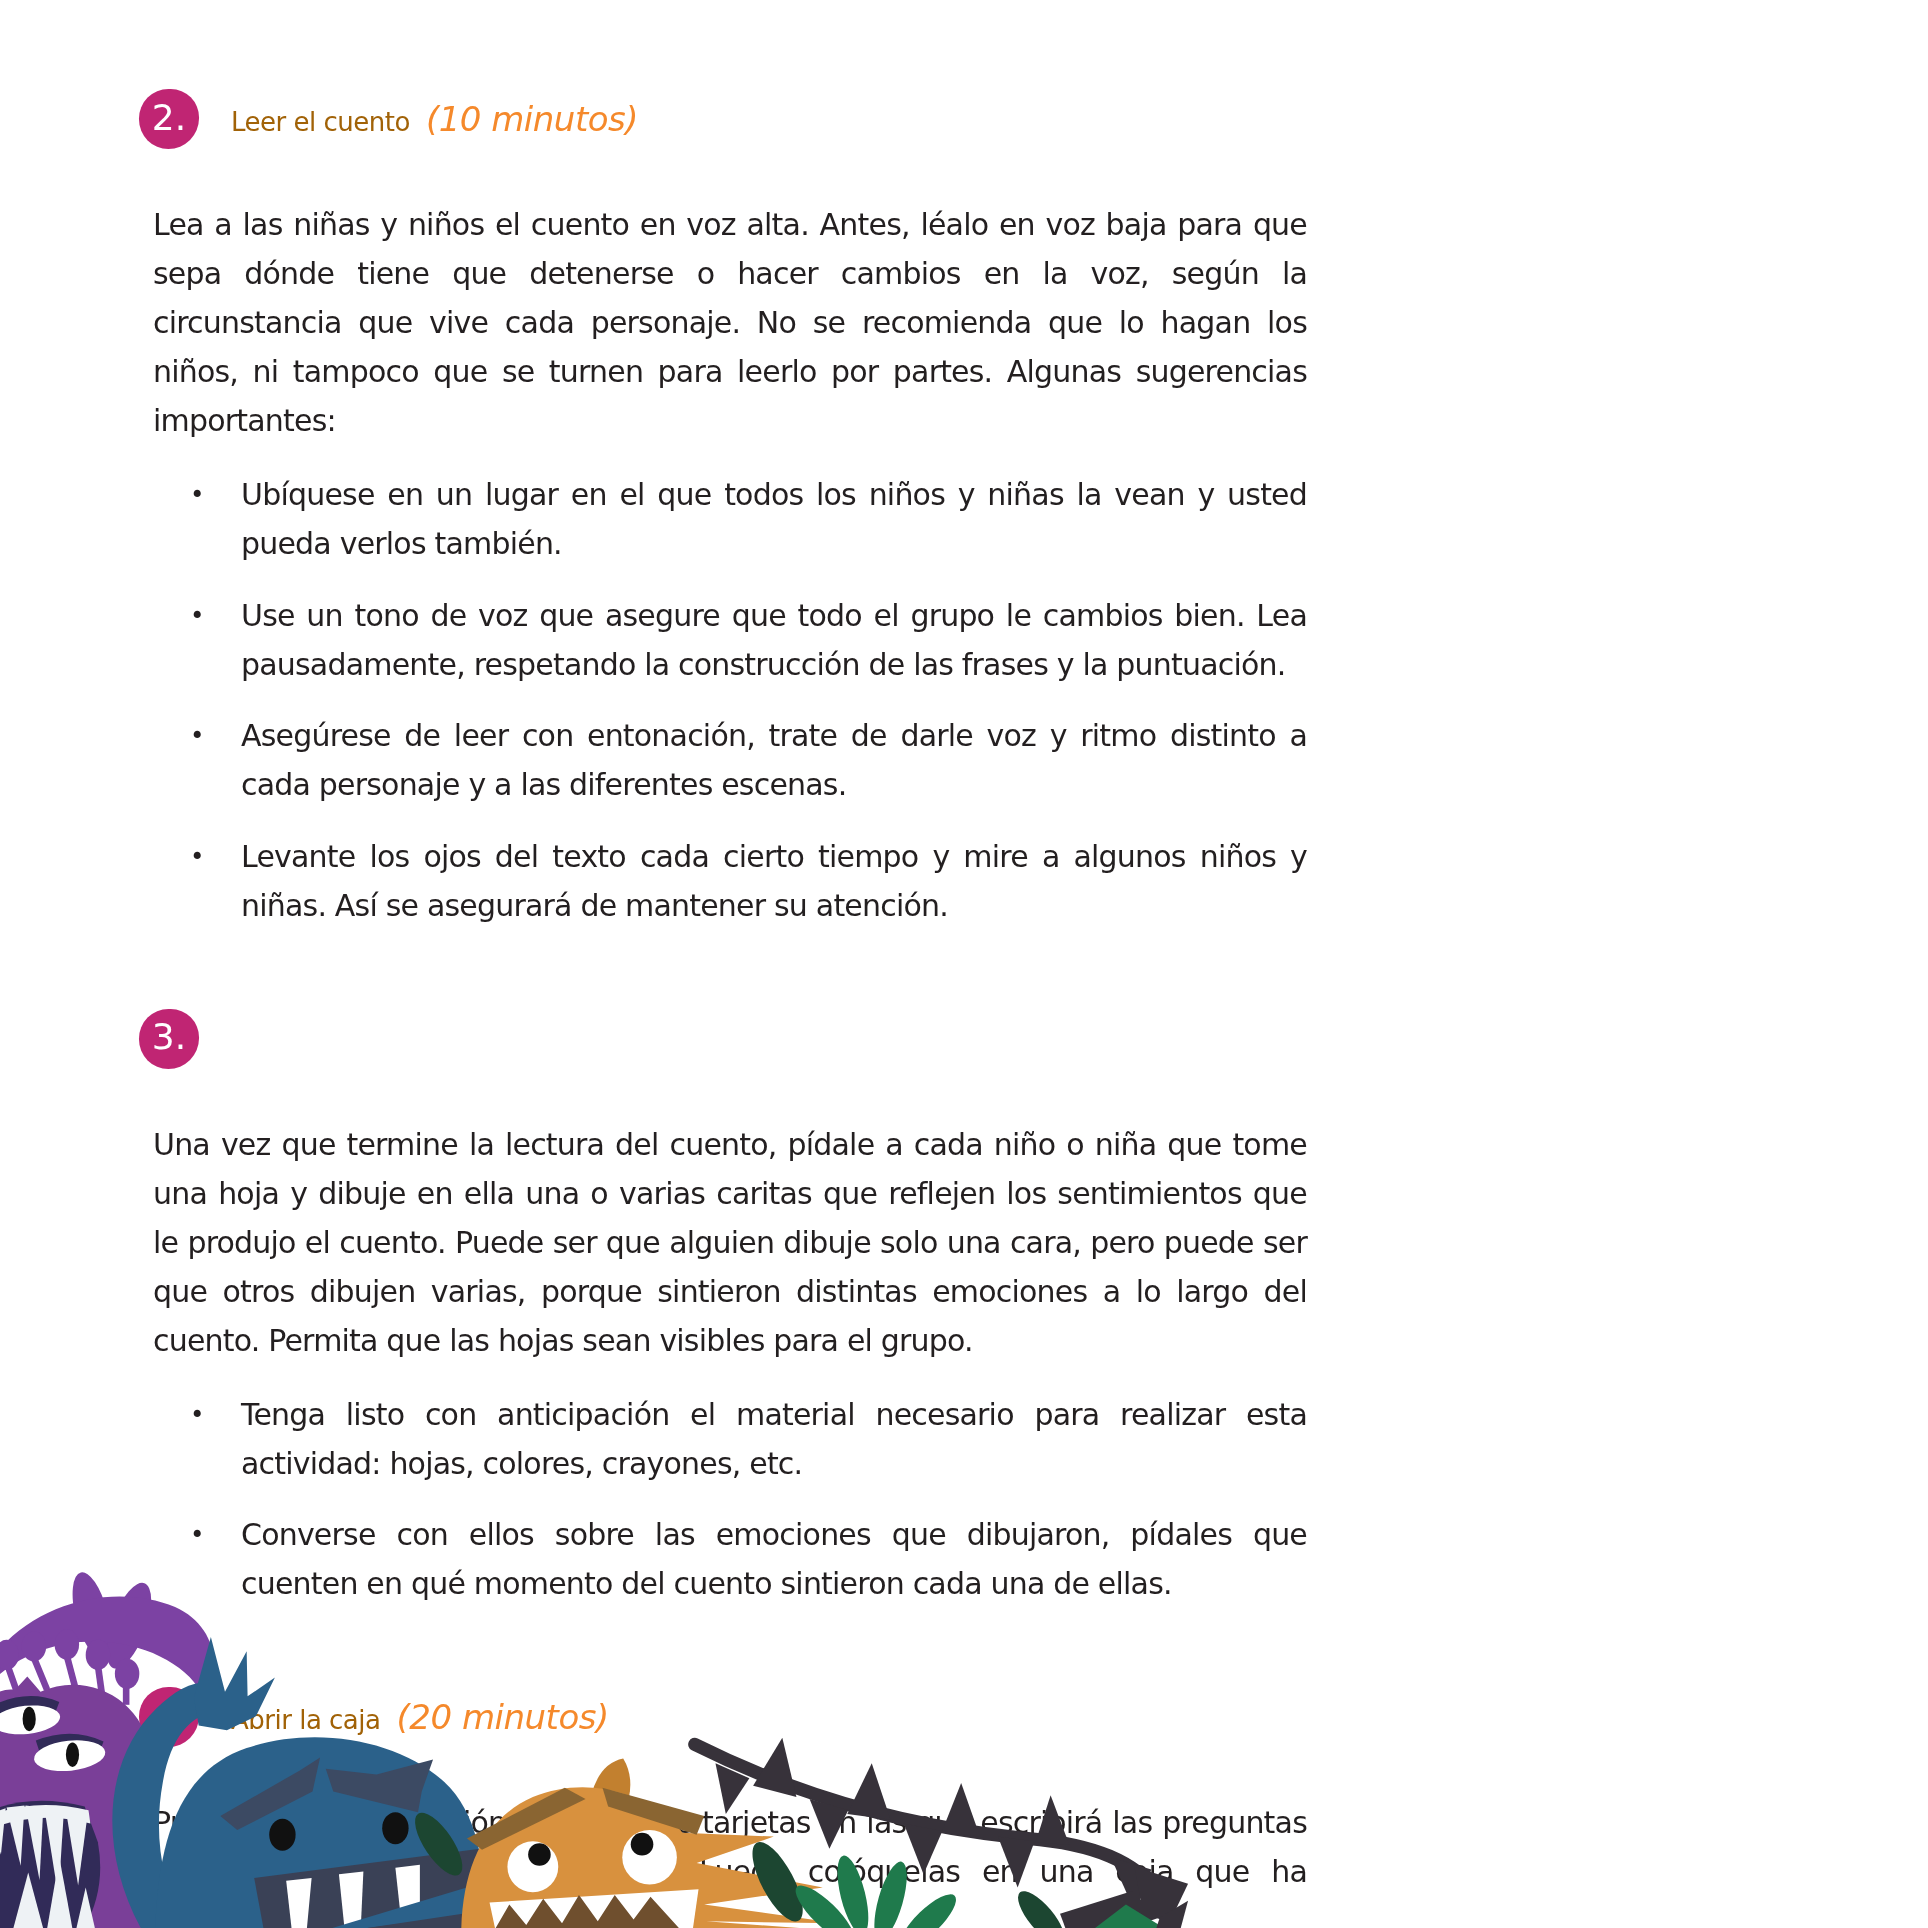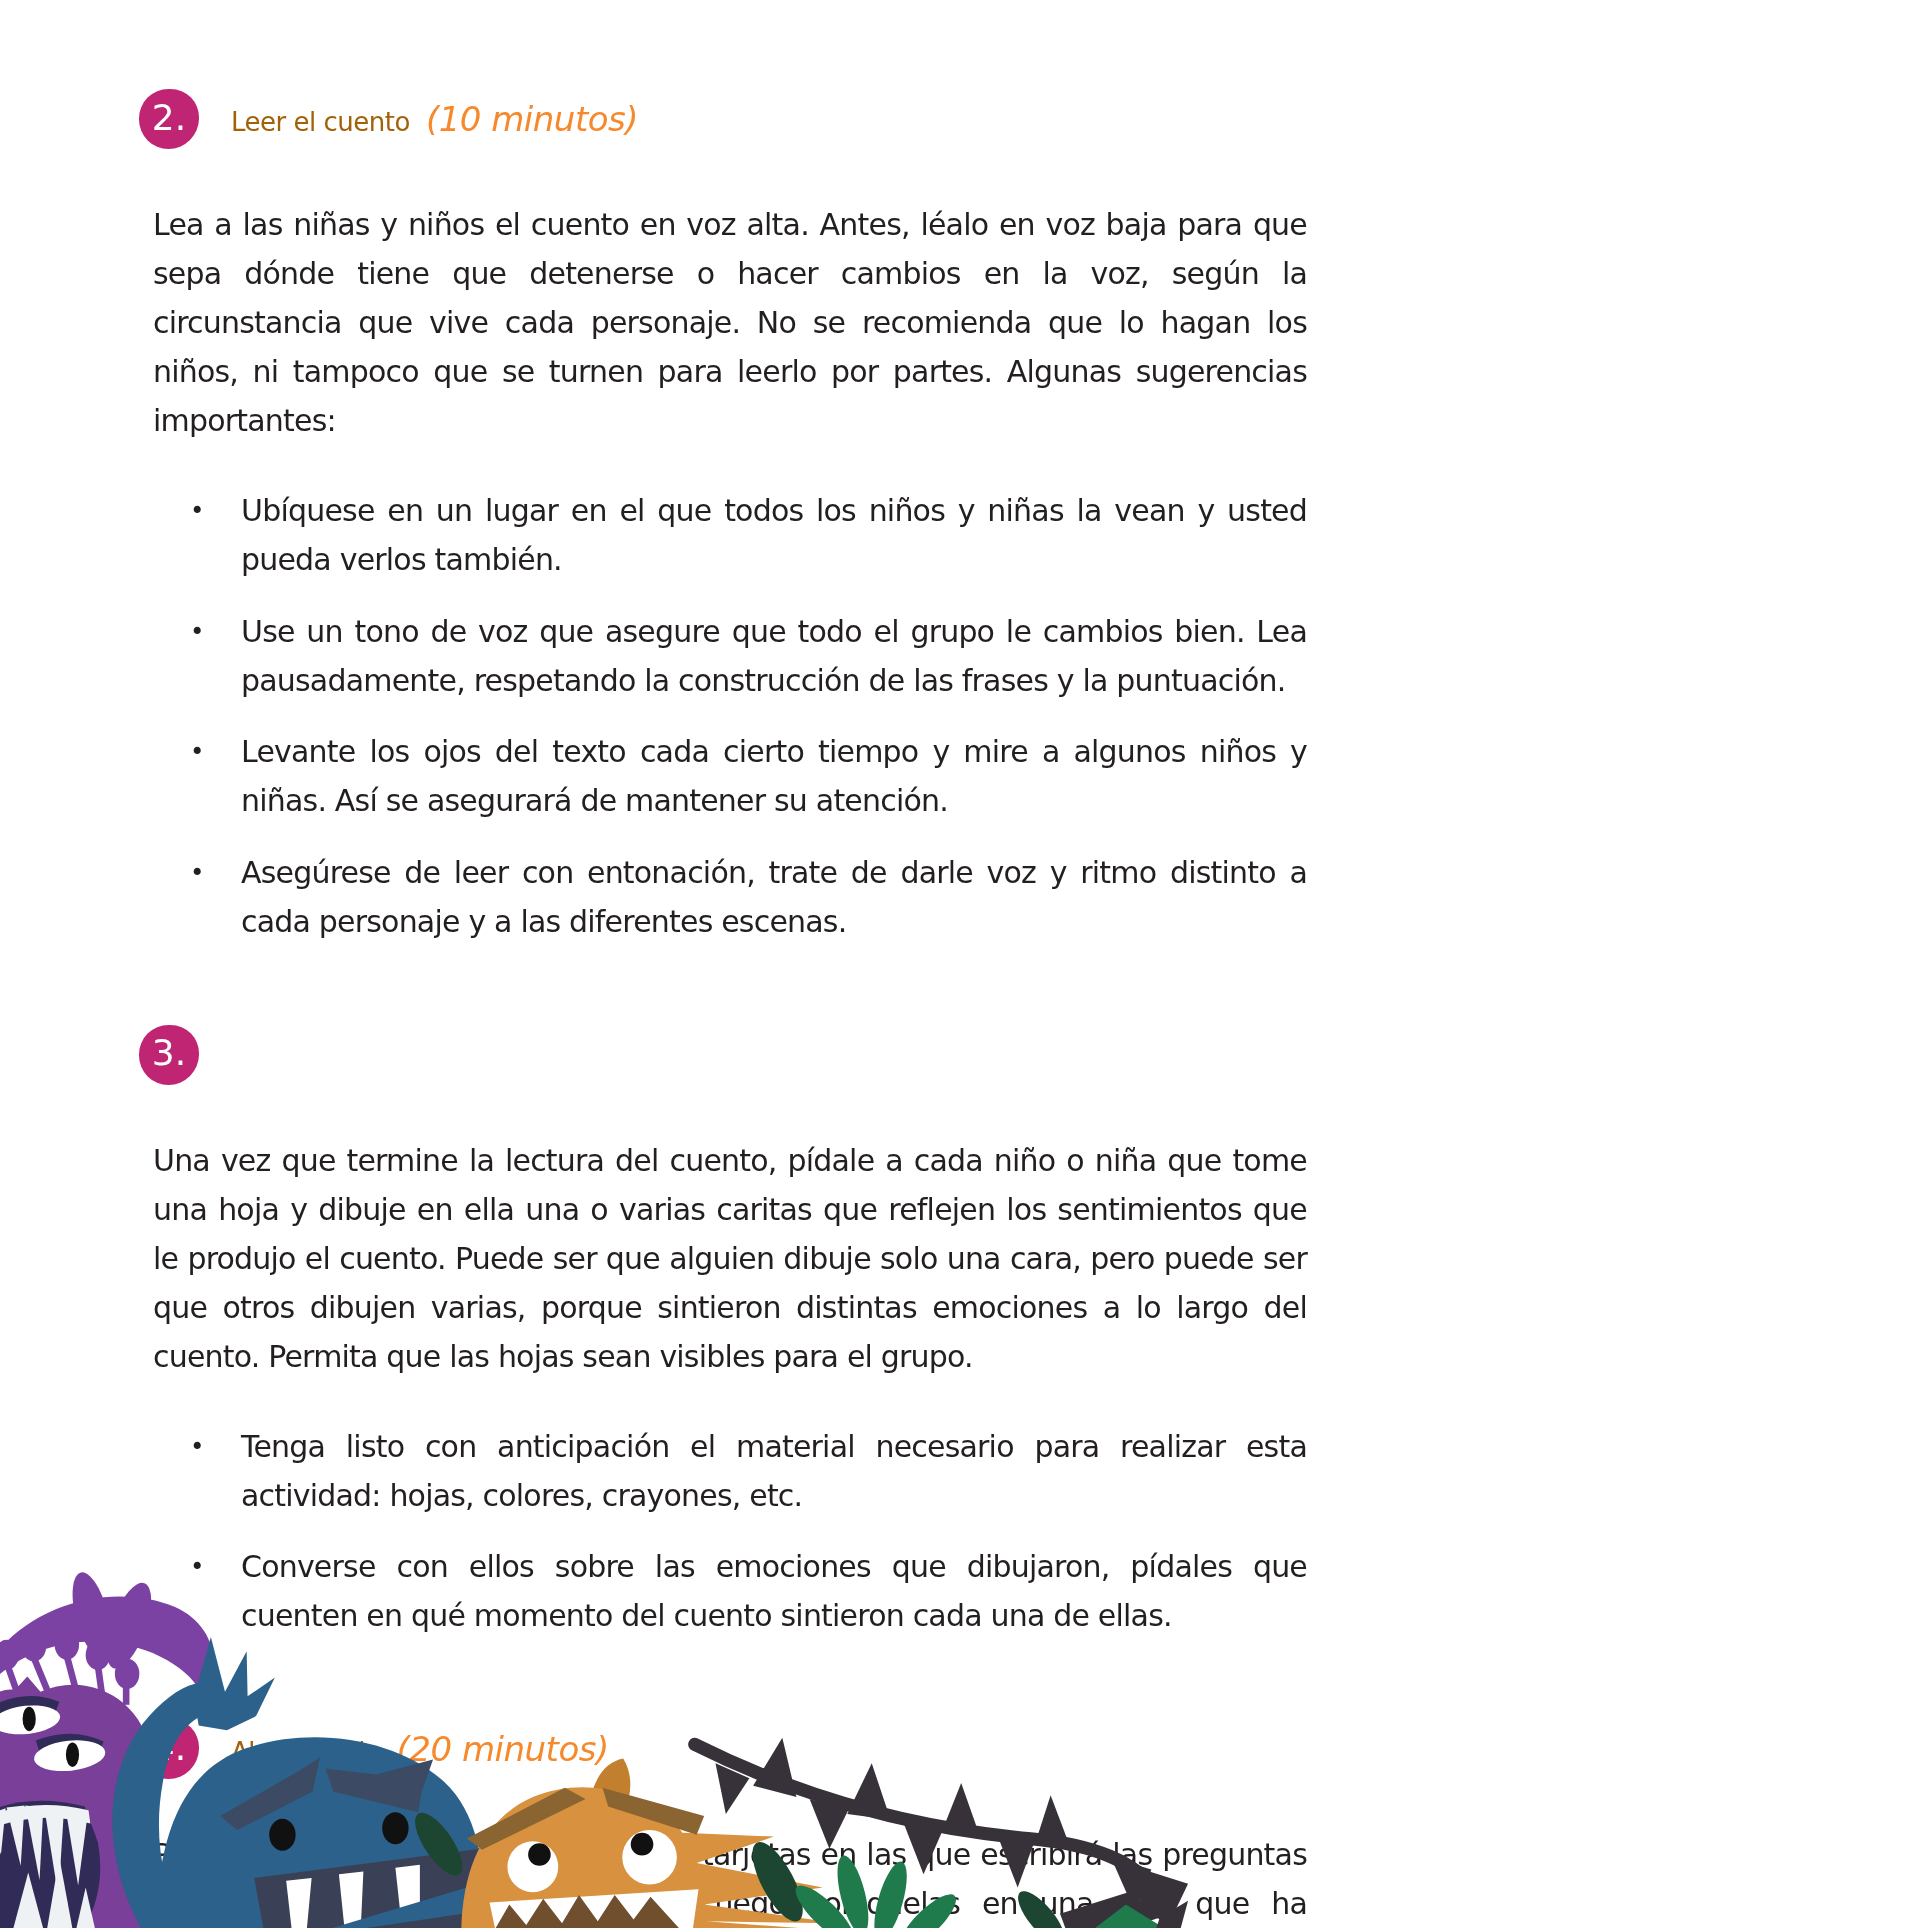--- a/index.html
+++ b/index.html
@@ -51,21 +51,21 @@
   }
   .intro {
     margin-top:51px;
     font-size:30px;
     letter-spacing:-0.8px;
     line-height:49px;
     text-align:justify;
     margin-left:14px;
   }
   ul.bullets {
-    margin-top:41px;
+    margin-top:25px;
     list-style:none;
   }
   ul.bullets li {
     position:relative;
     padding-left:102px;
     margin-bottom:22.6px;
     font-size:30px;
     letter-spacing:-0.8px;
     line-height:49px;
     text-align:justify;
@@ -98,22 +98,22 @@
         </div>
         <div>
           <span class="section-title">Leer el cuento</span>
           <span class="section-duration">(10 minutos)</span>
         </div>
       </div>
       <p class="intro">Lea  a las niñas y niños el cuento en voz alta. Antes, léalo en voz baja para que sepa dónde tiene que detenerse o hacer cambios en la voz, según la circunstancia que vive cada personaje. No se recomienda que lo hagan los niños, ni tampoco que se turnen para leerlo por partes. Algunas sugerencias importantes:</p>
       <ul class="bullets">
         <li><span>Ubíquese en un lugar en el que todos los niños y niñas la vean y usted pueda verlos también.</span></li>
         <li><span>Use un tono de voz que asegure que todo el grupo le cambios bien. Lea pausadamente, respetando la construcción de las frases y la puntuación.</span></li>
+        <li><span>Asegúrese de leer con entonación, trate de darle voz y ritmo distinto a cada personaje y a las diferentes escenas.</span></li>
         <li><span>Levante los ojos del texto cada cierto tiempo y mire a algunos niños y niñas. Así se asegurará de mantener su atención.</span></li>
-        <li><span>Asegúrese de leer con entonación, trate de darle voz y ritmo distinto a cada personaje y a las diferentes escenas.</span></li>
       </ul>
     </div>
 
     <div class="section">
       <div class="section-header later">
         <div class="badge">
           <span>3.</span>
         </div>
       </div>
       <p class="intro">Una vez que termine la lectura del cuento, pídale a cada niño o niña que tome una hoja y dibuje en ella una o varias caritas que reflejen los sentimientos que le produjo el cuento. Puede ser que alguien dibuje solo una cara, pero puede ser que otros dibujen varias, porque sintieron distintas emociones a lo largo del cuento. Permita que las hojas sean visibles para el grupo.</p>

